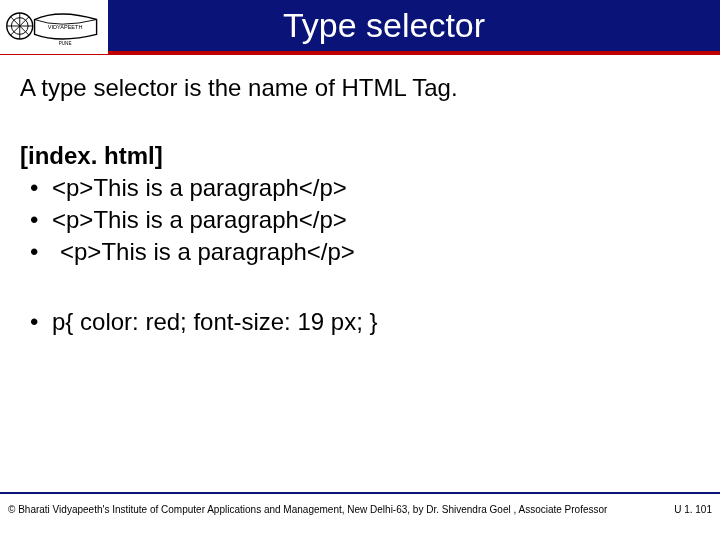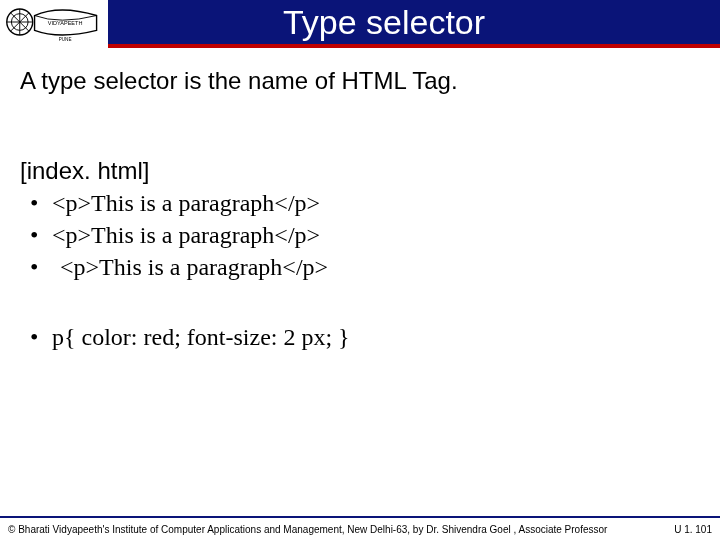--- a/index.html
+++ b/index.html
@@ -6,21 +6,21 @@
   body {
     width: 720px;
     height: 540px;
     background: #ffffff;
     font-family: Arial, Helvetica, sans-serif;
     position: relative;
     overflow: hidden;
   }
   .header {
     width: 100%;
-    height: 48px;
+    height: 55px;
     background: #0a1478;
     border-bottom: 4px solid #c00000;
     display: flex;
     align-items: center;
     position: relative;
   }
   .logo {
     width: 108px;
     height: 56px;
     background: #ffffff;
@@ -38,31 +38,30 @@
     font-weight: 400;
     padding-right: 60px;
   }
   .content {
     padding: 18px 20px 0 20px;
     color: #000000;
     font-size: 24px;
     line-height: 1.25;
   }
   .intro {
-    margin-bottom: 60px;
+    margin-bottom: 38px;
   }
   .section-label {
-    font-weight: normal;
+    font-weight: bold;
     margin-bottom: 2px;
   }
   ul.bullets {
     list-style: none;
     padding-left: 6px;
     margin-bottom: 40px;
-    font-family: Liberation Serif, serif;
   }
   ul.bullets li {
     position: relative;
     padding-left: 26px;
     margin-bottom: 2px;
   }
   ul.bullets li::before {
     content: "•";
     position: absolute;
     left: 4px;
@@ -72,23 +71,23 @@
   }
   ul.bullets li.indent {
     padding-left: 34px;
   }
   ul.bullets li.indent::before {
     left: 4px;
   }
   .footer {
     position: absolute;
     left: 0;
-    bottom: 0;
+    bottom: 16px;
     width: 100%;
-    height: 24px;
+    height: 32px;
     border-top: 2px solid #0a1478;
     display: flex;
     align-items: center;
     justify-content: space-between;
     padding: 0 8px;
     font-size: 10px;
     color: #000000;
   }
   .footer .right {
     white-space: nowrap;
@@ -121,20 +120,20 @@
   <div class="intro">A type selector is the name of HTML Tag.</div>
 
   <div class="section-label">[index. html]</div>
   <ul class="bullets">
     <li>&lt;p&gt;This is a paragraph&lt;/p&gt;</li>
     <li>&lt;p&gt;This is a paragraph&lt;/p&gt;</li>
     <li class="indent"> &lt;p&gt;This is a paragraph&lt;/p&gt;</li>
   </ul>
 
   <ul class="bullets">
-    <li>p{ color: red; font-size: 2 px; }</li>
+    <li>p{ color: red; font-size: 19 px; }</li>
   </ul>
 </div>
 
 <div class="footer">
   <span class="left">© Bharati Vidyapeeth's Institute of Computer Applications and Management, New Delhi-63, by Dr. Shivendra Goel , Associate Professor</span>
   <span class="right">U 1.  101</span>
 </div>
 
 </body></html>

